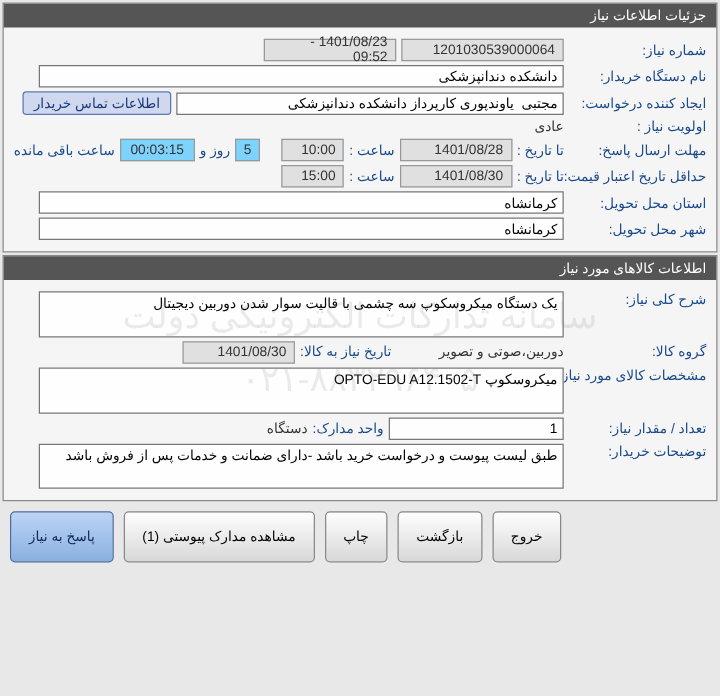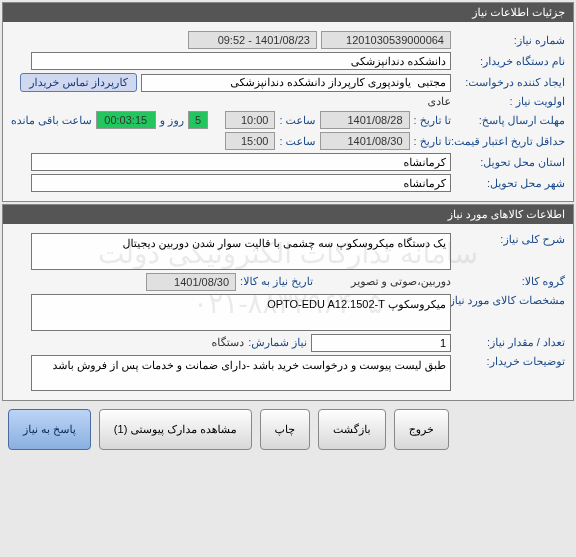--- a/index.html
+++ b/index.html
@@ -77,21 +77,21 @@
   .buyer-contact-btn {
     background: #d0d8f0;
     border: 1px solid #5a7ab0;
     color: #1a3a7a;
     padding: 2px 8px;
     font-size: 11px;
     cursor: pointer;
     border-radius: 3px;
   }
   .remain-seg {
-    background: #22c55e;
+    background: #7dd3fc;
     border: 1px solid #999;
     padding: 1px 6px;
     height: 18px;
     display: inline-flex;
     align-items: center;
   }
   .footer-bar {
     display: flex;
     gap: 8px;
     padding: 6px 8px;
@@ -129,32 +129,32 @@
   <span>۰۲۱-۸۸۳۲۹۶۴۰۵</span>
 </div>
 
 <div class="panel">
   <div class="panel-title">جزئیات اطلاعات نیاز</div>
   <div class="panel-body">
 
     <div class="row">
       <span class="label label-w">شماره نیاز:</span>
       <span class="display-box" style="width:130px">1201030539000064</span>
-      <span class="display-box" style="width:129px">1401/08/23 - 09:52</span>
+      <span class="display-box" style="width:106px">1401/08/23 - 09:52</span>
     </div>
 
     <div class="row">
       <span class="label label-w">نام دستگاه خریدار:</span>
       <input class="input ro" style="width: 420px;" readonly="" value="دانشکده دندانپزشکی">
     </div>
 
     <div class="row">
       <span class="label label-w">ایجاد کننده درخواست:</span>
       <input class="input ro" style="width: 310px;" readonly="" value="مجتبی  یاوندپوری کارپرداز دانشکده دندانپزشکی">
-      <button class="buyer-contact-btn">کارپرداز تماس خریدار</button>
+      <button class="buyer-contact-btn">اطلاعات تماس خریدار</button>
     </div>
 
     <div class="row">
       <span class="label label-w">اولویت نیاز :</span>
       <span>عادی</span>
     </div>
 
     <div class="row">
       <span class="label label-w">مهلت ارسال پاسخ:</span>
       <span class="label">تا تاریخ :</span>
@@ -207,21 +207,21 @@
     </div>
 
     <div class="row" style="align-items:flex-start">
       <span class="label label-w">مشخصات کالای مورد نیاز:</span>
       <textarea class="input ro" rows="2" readonly="" style="">میکروسکوپ OPTO-EDU A12.1502-T</textarea>
     </div>
 
     <div class="row">
       <span class="label label-w">تعداد / مقدار نیاز:</span>
       <input class="input ro" style="width: 140px;" readonly="" value="1">
-      <span class="label">نیاز شمارش:</span>
+      <span class="label">واحد مدارک:</span>
       <span>دستگاه</span>
     </div>
 
     <div class="row" style="align-items:flex-start">
       <span class="label label-w">توضیحات خریدار:</span>
       <textarea class="input ro" rows="2" readonly="" style="">طبق لیست پیوست و درخواست خرید باشد -دارای ضمانت و خدمات پس از فروش باشد</textarea>
     </div>
 
   </div>
 </div>

